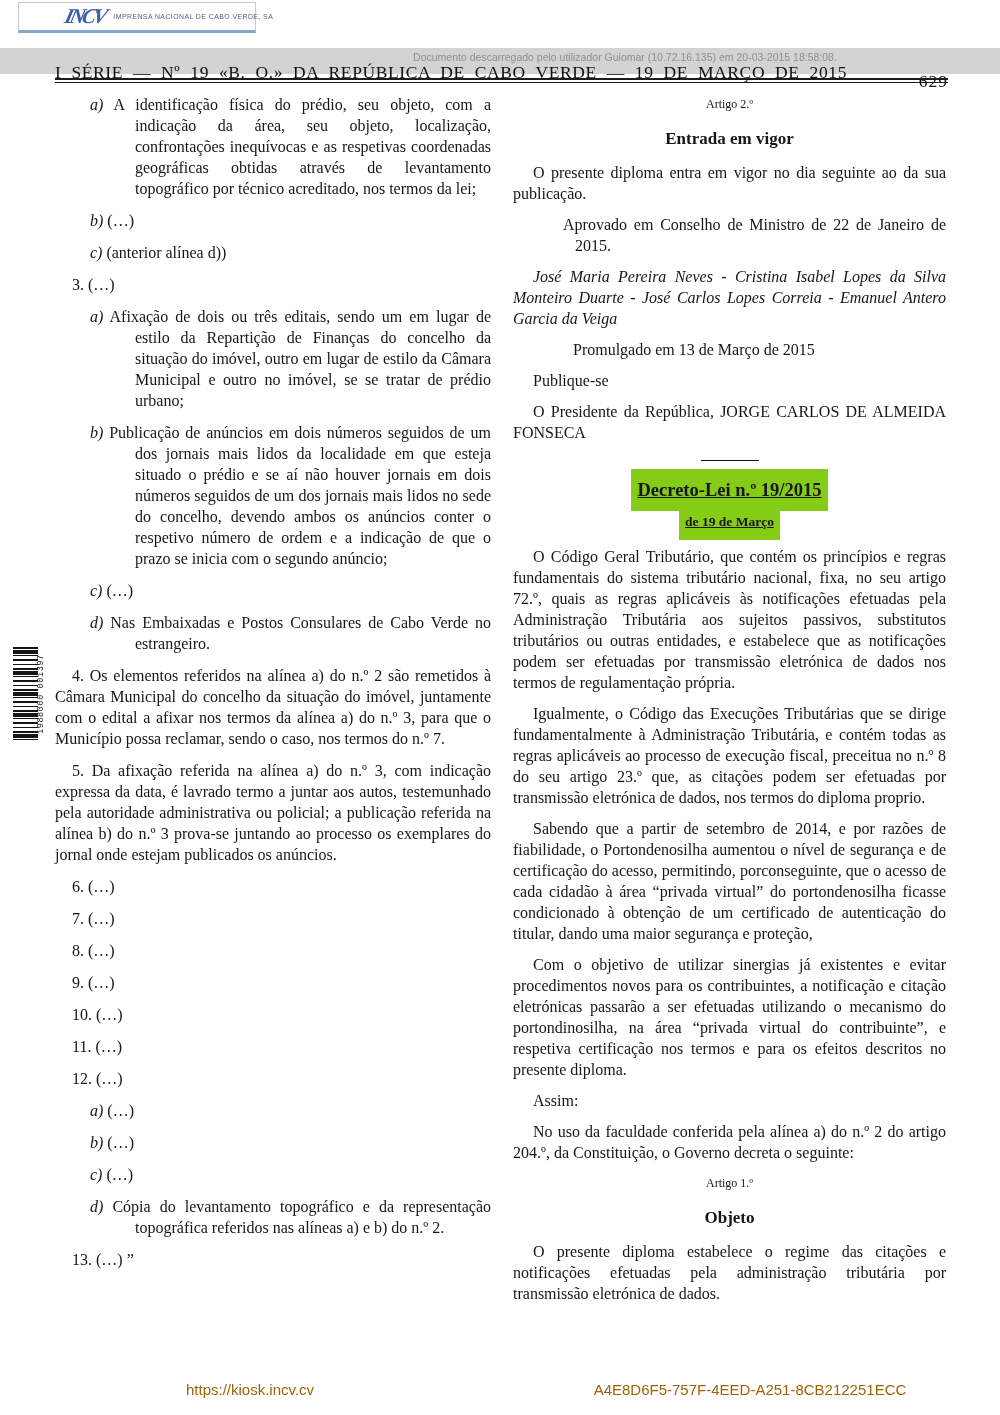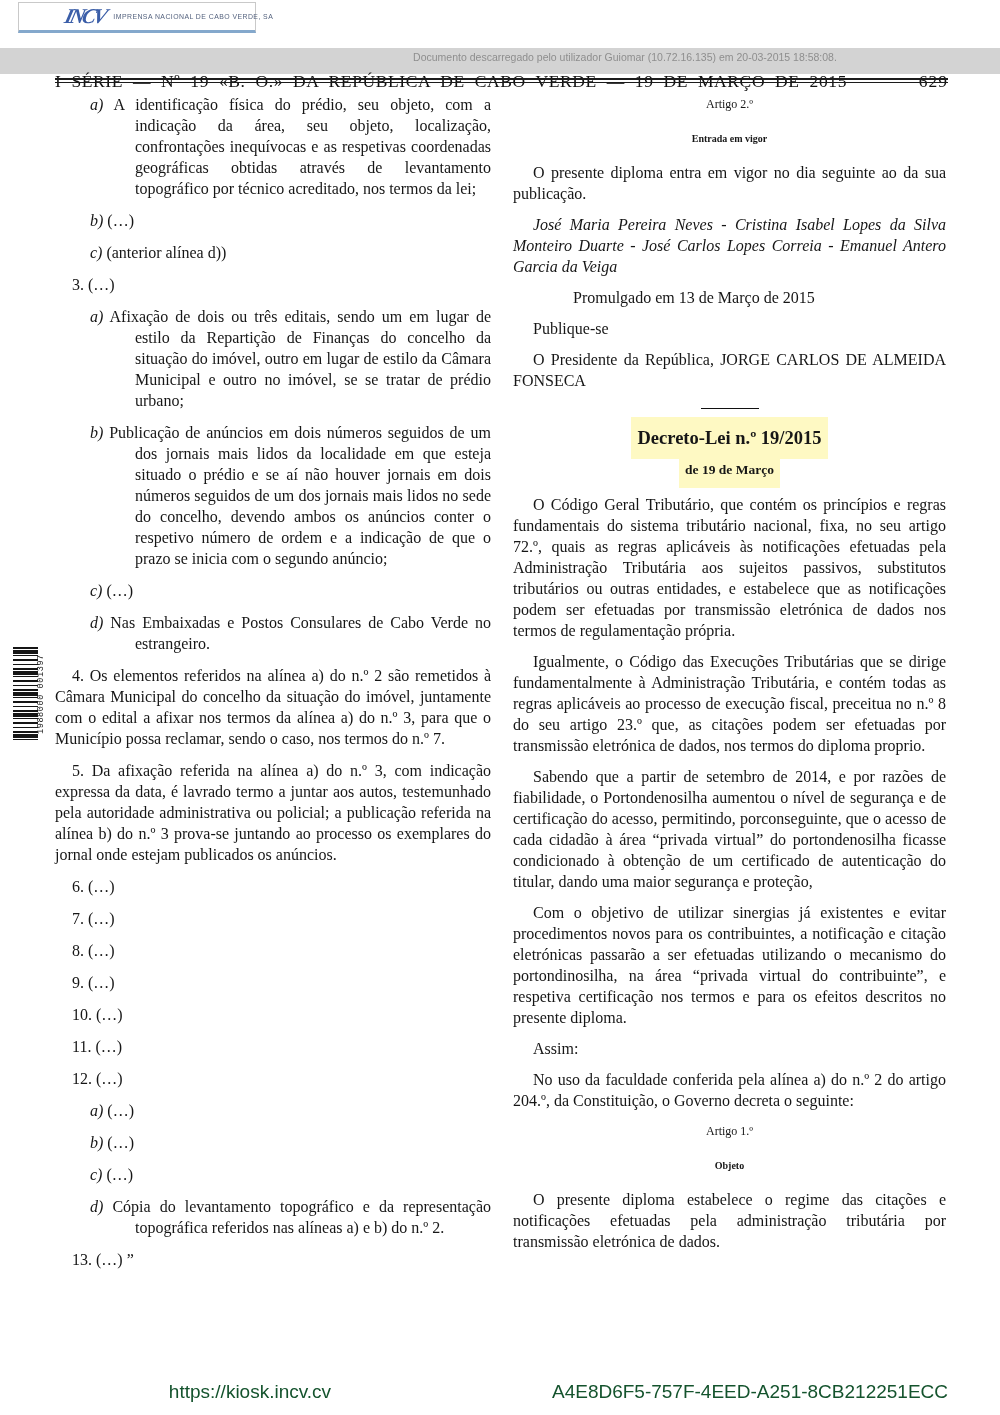--- a/index.html
+++ b/index.html
@@ -25,21 +25,21 @@
     font-style:italic; font-weight:bold; font-size:21px; letter-spacing:-3px; color:#3b5ea8;
   }
   .logotext {
     margin-left:9px; font-family:"Liberation Sans", sans-serif; font-size:6.9px;
     letter-spacing:0.45px; color:#54627e; white-space:nowrap;
   }
 
   
   .headrow {
     position:absolute; top:52px; left:55px; width:893px;
-    display:flex; justify-content:space-between; align-items:flex-end;
+    display:flex; justify-content:space-between; align-items:center;
     font-size:17.5px; letter-spacing:0.6px; word-spacing:5px; color:#111;
   }
   .pagenum { letter-spacing:1px;margin-top:19px; }
   .dblrule {
     position:absolute; top:78px; left:55px; width:893px; height:5px;
     border-top:2.5px solid #1c1c1c; border-bottom:1.2px solid #1c1c1c;
   }
 
   
   .col {
@@ -48,30 +48,30 @@
   }
   .col.left  { left:55px;  width:436px; }
   .col.right { left:513px; width:433px; }
 
   .li { padding-left:80px; text-indent:-45px; margin-bottom:11px; }
   .li .mk { font-style:italic; }
   .ni { padding-left:17px; margin-bottom:11px; text-align:left; }
   .np { text-indent:17px; margin-bottom:11px; }
 
   .art   { text-align:center; font-size:12px; margin-bottom:13px; }
-  .arttl { text-align:center; font-size:10px; font-weight:bold; margin-bottom:13px; }
+  .arttl { text-align:center; font-size:17px; font-weight:bold; margin-bottom:13px; }
   .p     { text-indent:20px; margin-bottom:10px; }
   .pind  { padding-left:62px; text-indent:-12px; margin-bottom:10px; }
   .pind2 { padding-left:60px; margin-bottom:10px; text-align:left; }
   .pit   { font-style:italic; text-indent:20px; margin-bottom:10px; }
 
   .divider { width:58px; border-top:1.6px solid #111; margin:17px auto 19px auto; }
 
   .hl { text-align:center; margin-bottom:9px; }
-  .hl span { background:#fef9c3; font-weight:bold; padding:11px 6px; }
+  .hl span { background:#84cc16; font-weight:bold; padding:11px 6px;text-decoration:underline; }
   .hl.big span   { font-size:18.5px; }
   .hl.small span { font-size:13.5px; }
   .hl.small { margin-bottom:14px; }
 
   
   .barcode { position:absolute; left:13px; top:647px; width:40px; height:94px; }
   .bars {
     position:absolute; left:0; top:0; width:25px; height:94px;
     background:repeating-linear-gradient(to bottom,
       #151515 0 2px, #fff 2px 3px, #151515 3px 7px, #fff 7px 8px,
@@ -81,21 +81,21 @@
   .barnum {
     position:absolute; left:23px; top:0; height:94px;
     writing-mode:vertical-rl; transform:rotate(180deg);
     font-family:"Liberation Mono", monospace; font-size:8.5px; letter-spacing:0.6px; color:#222;
     text-align:center;
   }
 
   
   .footer-url, .footer-id {
     position:absolute; top:1381px; font-family:"Liberation Sans", sans-serif;
-    font-size:19px; color:#14532d; text-align:center;
+    font-size:15px; color:#a16207; text-align:center;
   }
   .footer-url { left:0; width:500px; }
   .footer-id  { left:500px; width:500px; }
 </style>
 </head>
 <body>
 
 <div class="topbar">
   <div class="notice">
     <div>Documento descarregado pelo utilizador Guiomar (10.72.16.135) em 20-03-2015 18:58:08.</div>
@@ -140,20 +140,21 @@
   <div class="li"><span class="mk">b)</span> <span>(…)</span></div>
   <div class="li"><span class="mk">c)</span> <span>(…)</span></div>
   <div class="li"><span class="mk">d)</span> <span>Cópia do levantamento topográfico e da representação topográfica referidos nas alíneas a) e b) do n.º 2.</span></div>
   <div class="ni"><span>13.</span> <span>(…) ”</span></div>
 </div>
 
 <div class="col right">
   <div class="art">Artigo 2.º</div>
   <div class="arttl">Entrada em vigor</div>
   <div class="p">O presente diploma entra em vigor no dia seguinte ao da sua publicação.</div>
+  <div class="pind">Aprovado em Conselho de Ministro de 22 de Janeiro de 2015.</div>
   <div class="pit">José Maria Pereira Neves - Cristina Isabel Lopes da Silva Monteiro Duarte - José Carlos Lopes Correia - Emanuel Antero Garcia da Veiga</div>
   <div class="pind2">Promulgado em 13 de Março de 2015</div>
   <div class="p">Publique-se</div>
   <div class="p">O Presidente da República, JORGE CARLOS DE ALMEIDA FONSECA</div>
   <div class="divider"></div>
   <div class="hl big"><span>Decreto-Lei n.º 19/2015</span></div>
   <div class="hl small"><span>de 19 de Março</span></div>
   <div class="p">O Código Geral Tributário, que contém os princípios e regras fundamentais do sistema tributário nacional, fixa, no seu artigo 72.º, quais as regras aplicáveis às notificações efetuadas pela Administração Tributária aos sujeitos passivos, substitutos tributários ou outras entidades, e estabelece que as notificações podem ser efetuadas por transmissão eletrónica de dados nos termos de regulamentação própria.</div>
   <div class="p">Igualmente, o Código das Execuções Tributárias que se dirige fundamentalmente à Administração Tributária, e contém todas as regras aplicáveis ao processo de execução fiscal, preceitua no n.º 8 do seu artigo 23.º que, as citações podem ser efetuadas por transmissão eletrónica de dados, nos termos do diploma proprio.</div>
   <div class="p">Sabendo que a partir de setembro de 2014, e por razões de fiabilidade, o Portondenosilha aumentou o nível de segurança e de certificação do acesso, permitindo, porconseguinte, que o acesso de cada cidadão à área “privada virtual” do portondenosilha ficasse condicionado à obtenção de um certificado de autenticação do titular, dando uma maior segurança e proteção,</div>

